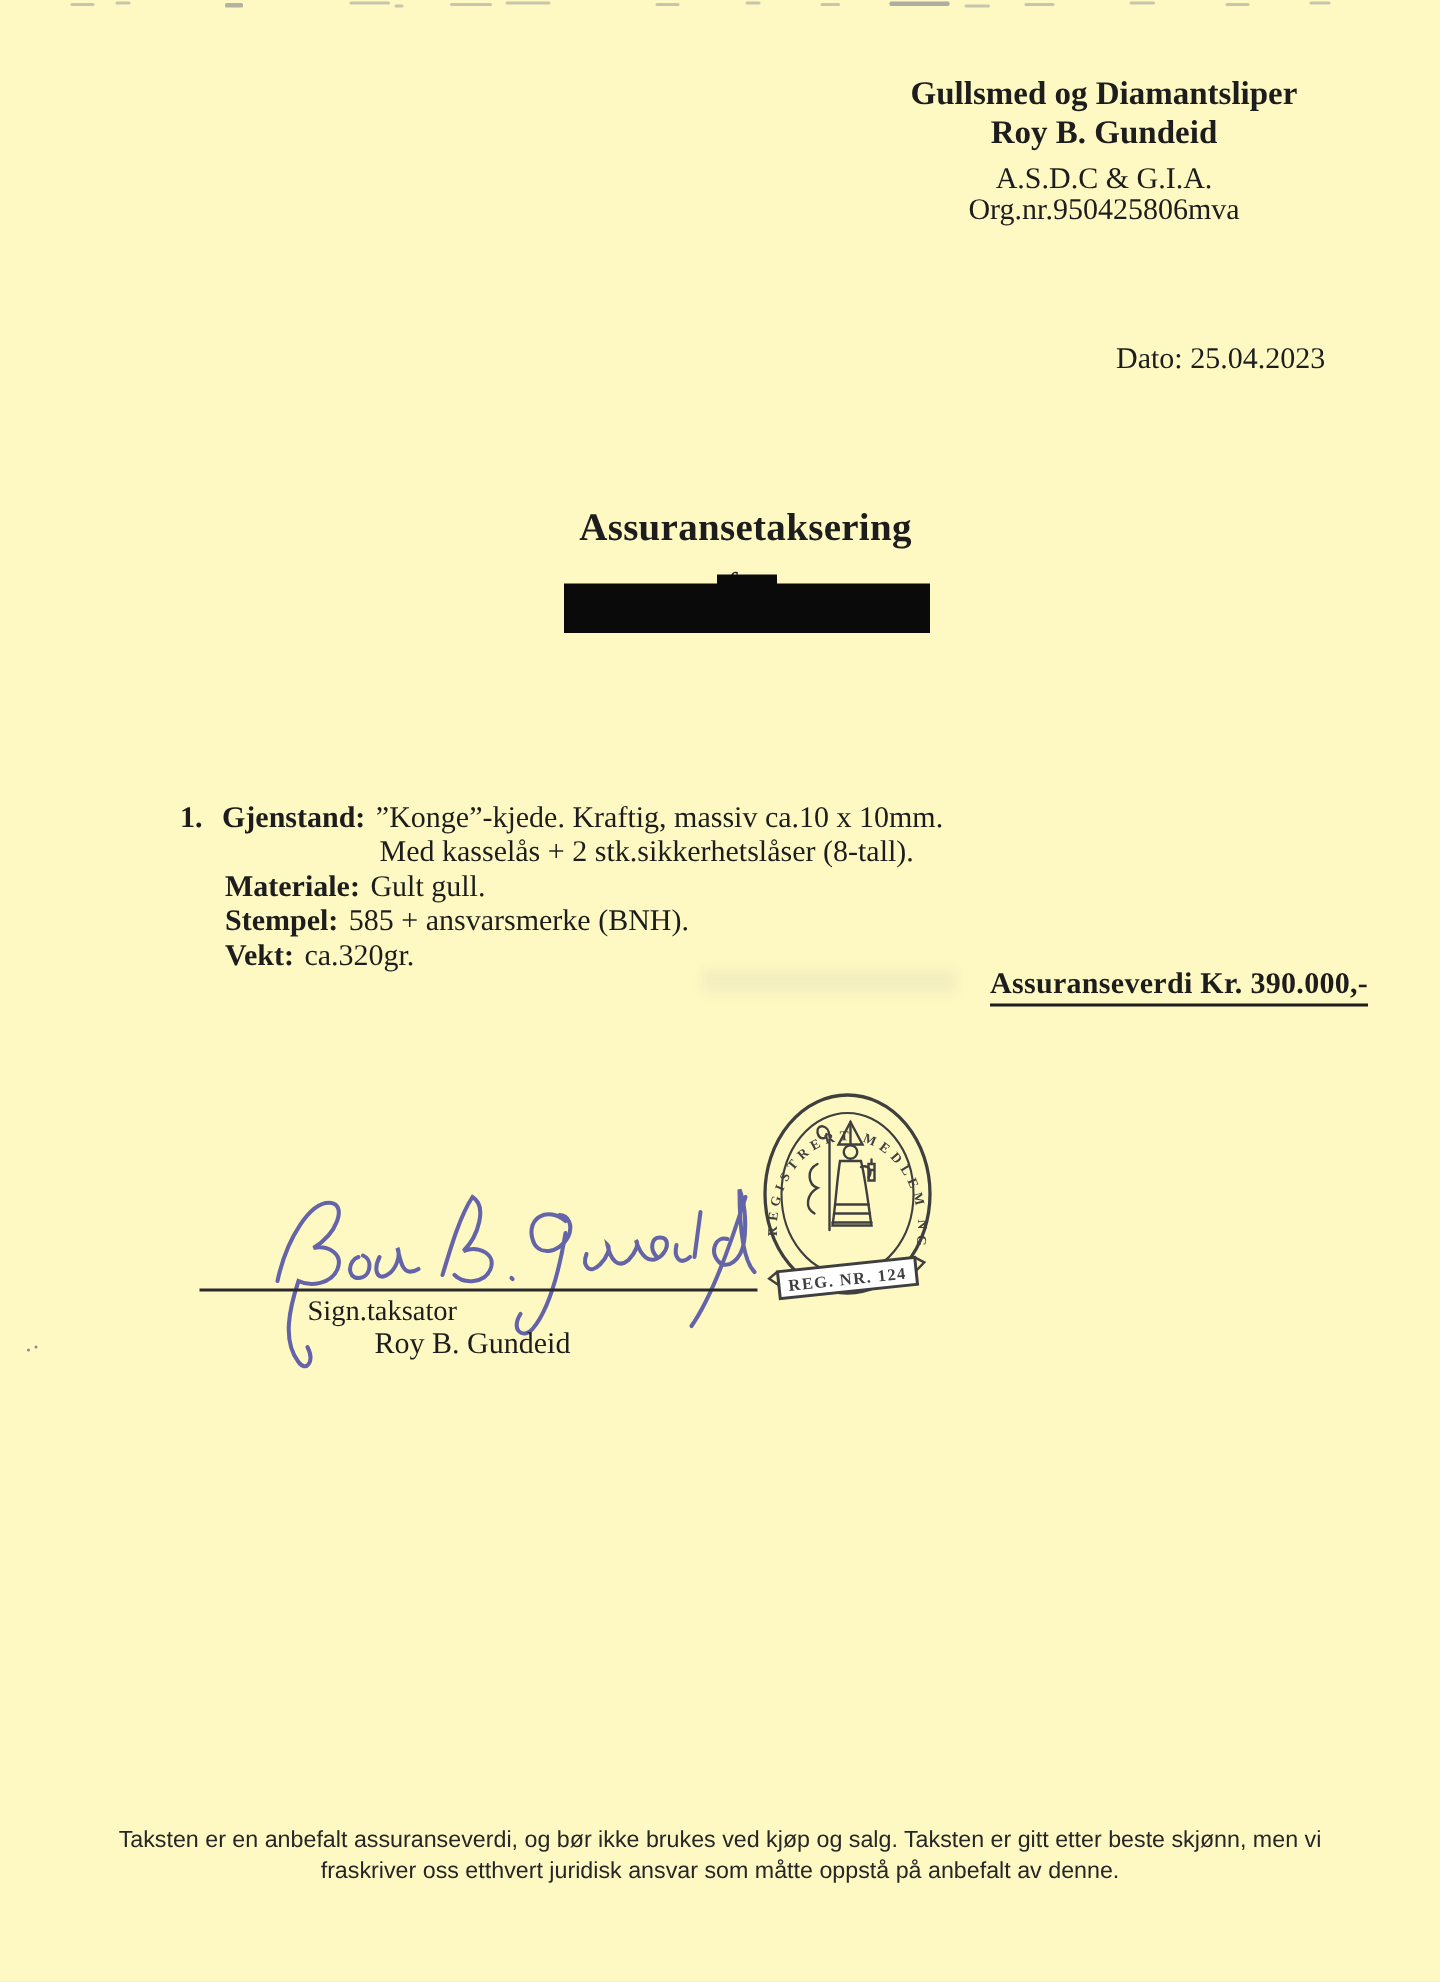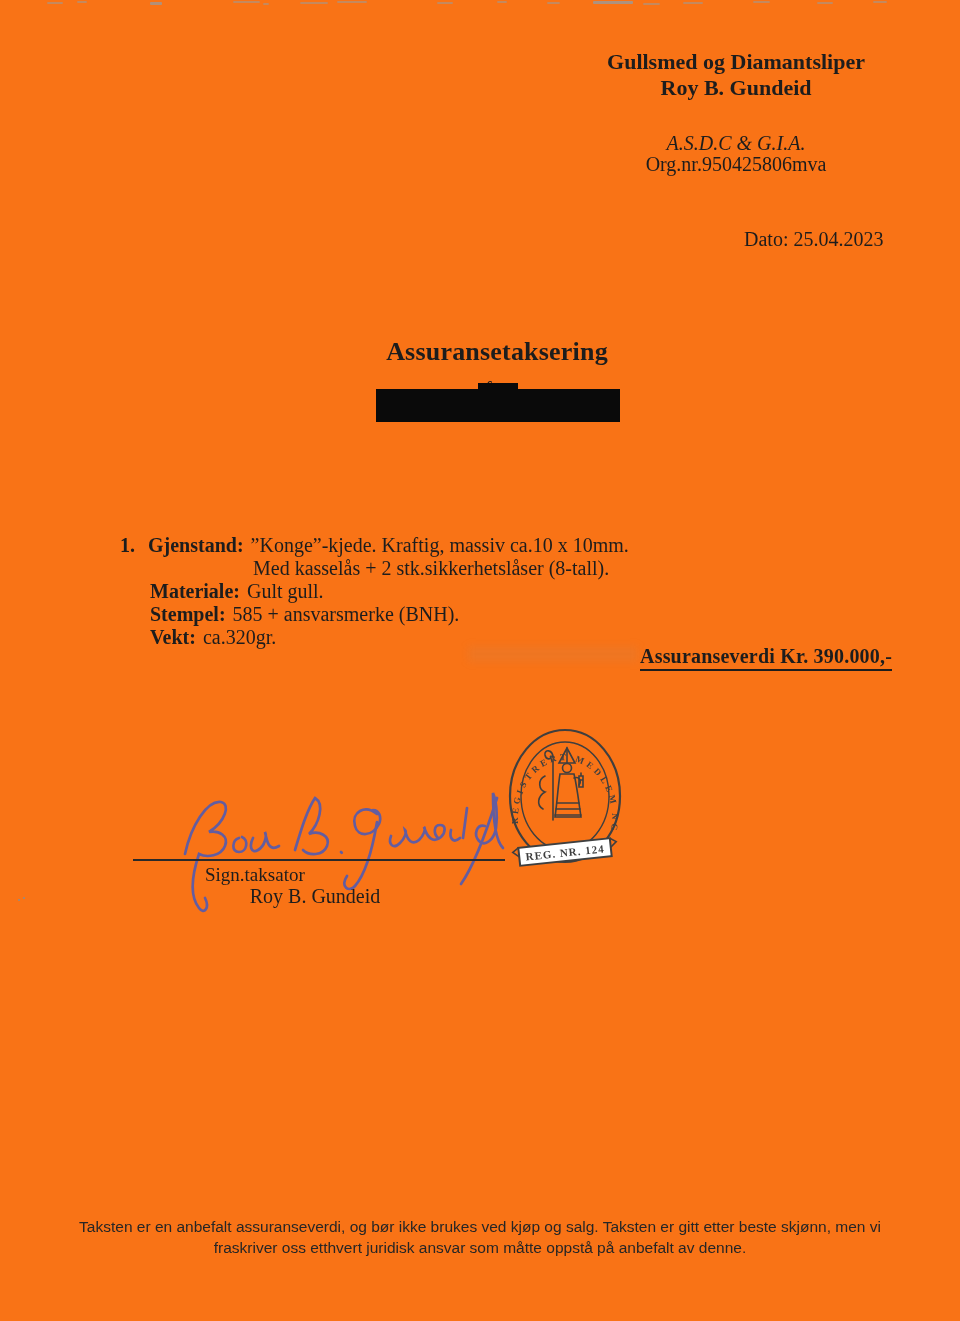--- a/index.html
+++ b/index.html
@@ -1,50 +1,50 @@
 <!DOCTYPE html>
 <html><head>
 <meta charset="utf-8">
 <style>
   html,body{margin:0;padding:0;background:#e8e8e8;}
   .page{
     position:relative;width:960px;height:1321px;margin:0 auto;
-    background:#f97316;overflow:hidden;
+    background:#fef9c3;overflow:hidden;
     font-family:"Liberation Serif", serif;color:#1d1d1d;
   }
   
   .scan-top{position:absolute;top:0;left:0;width:100%;height:8px;}
   .scan-top i{position:absolute;background:#9a9a9a;border-radius:1px;opacity:.55;}
   .scan-left-dots{position:absolute;left:18px;top:897px;width:12px;height:6px;}
   .scan-left-dots i{position:absolute;width:2px;height:2px;background:#8c8c8c;border-radius:50%;}
   .smudge{position:absolute;left:468px;top:646px;width:170px;height:16px;
     background:rgba(150,150,150,.10);filter:blur(4px);}
   
   .letterhead{position:absolute;left:560px;top:49px;width:352px;text-align:center;}
   .letterhead .biz{font-weight:bold;font-size:22px;line-height:26px;}
   .letterhead .owner{font-weight:bold;font-size:22px;line-height:26px;}
-  .letterhead .cred{font-size:20px;line-height:21px;margin-top:32px;font-style:italic;}
+  .letterhead .cred{font-size:20px;line-height:21px;margin-top:8px;}
   .letterhead .org{font-size:20px;line-height:21px;}
   
   .dateline{position:absolute;left:744px;top:228px;font-size:20px;text-align:right;}
   
   .titleblock{position:absolute;left:337px;top:338px;width:320px;text-align:center;}
   .titleblock .main{font-weight:bold;font-size:26px;line-height:28px;letter-spacing:.2px;}
   .titleblock .for{font-size:21px;line-height:22px;display:inline-block;margin-top:12px;}
   .for-underline{position:absolute;left:478px;top:383px;width:40px;height:7px;background:#0a0a0a;}
   .redacted-bar{position:absolute;left:376px;top:389px;width:244px;height:33px;background:#0a0a0a;}
   
   .itemblock{position:absolute;left:120px;top:534px;width:560px;font-size:20px;}
   .itemblock .row{line-height:23px;white-space:nowrap;}
   .itemblock .row.cont{padding-left:133px;}
   .itemblock .row.sub{padding-left:30px;}
   .itemblock .num{display:inline-block;font-weight:bold;margin-right:13px;}
   .itemblock b{margin-right:7px;margin-top:20px;}
   
-  .valuation{position:absolute;left:640px;top:645px;font-size:20px;font-weight:bold;
+  .valuation{position:absolute;left:660px;top:645px;font-size:20px;font-weight:bold;
     border-bottom:2px solid #1d1d1d;padding-bottom:1px;letter-spacing:.2px;}
   
   .sig-svg{position:absolute;left:155px;top:778px;}
   .sig-line{position:absolute;left:133px;top:859px;width:372px;height:2px;background:#2a2a2a;}
   .sig-caption{position:absolute;left:205px;top:864px;width:220px;text-align:left;font-size:19px;line-height:22px;}
   .sig-name{position:absolute;left:205px;top:885px;width:220px;text-align:center;font-size:20px;line-height:23px;}
   .stamp-svg{position:absolute;left:503px;top:724px;}
   
   .disclaimer{position:absolute;left:0;top:1216px;width:960px;text-align:center;
     font-family:"Liberation Sans", sans-serif;font-size:15.5px;line-height:21px;color:#262626;}

